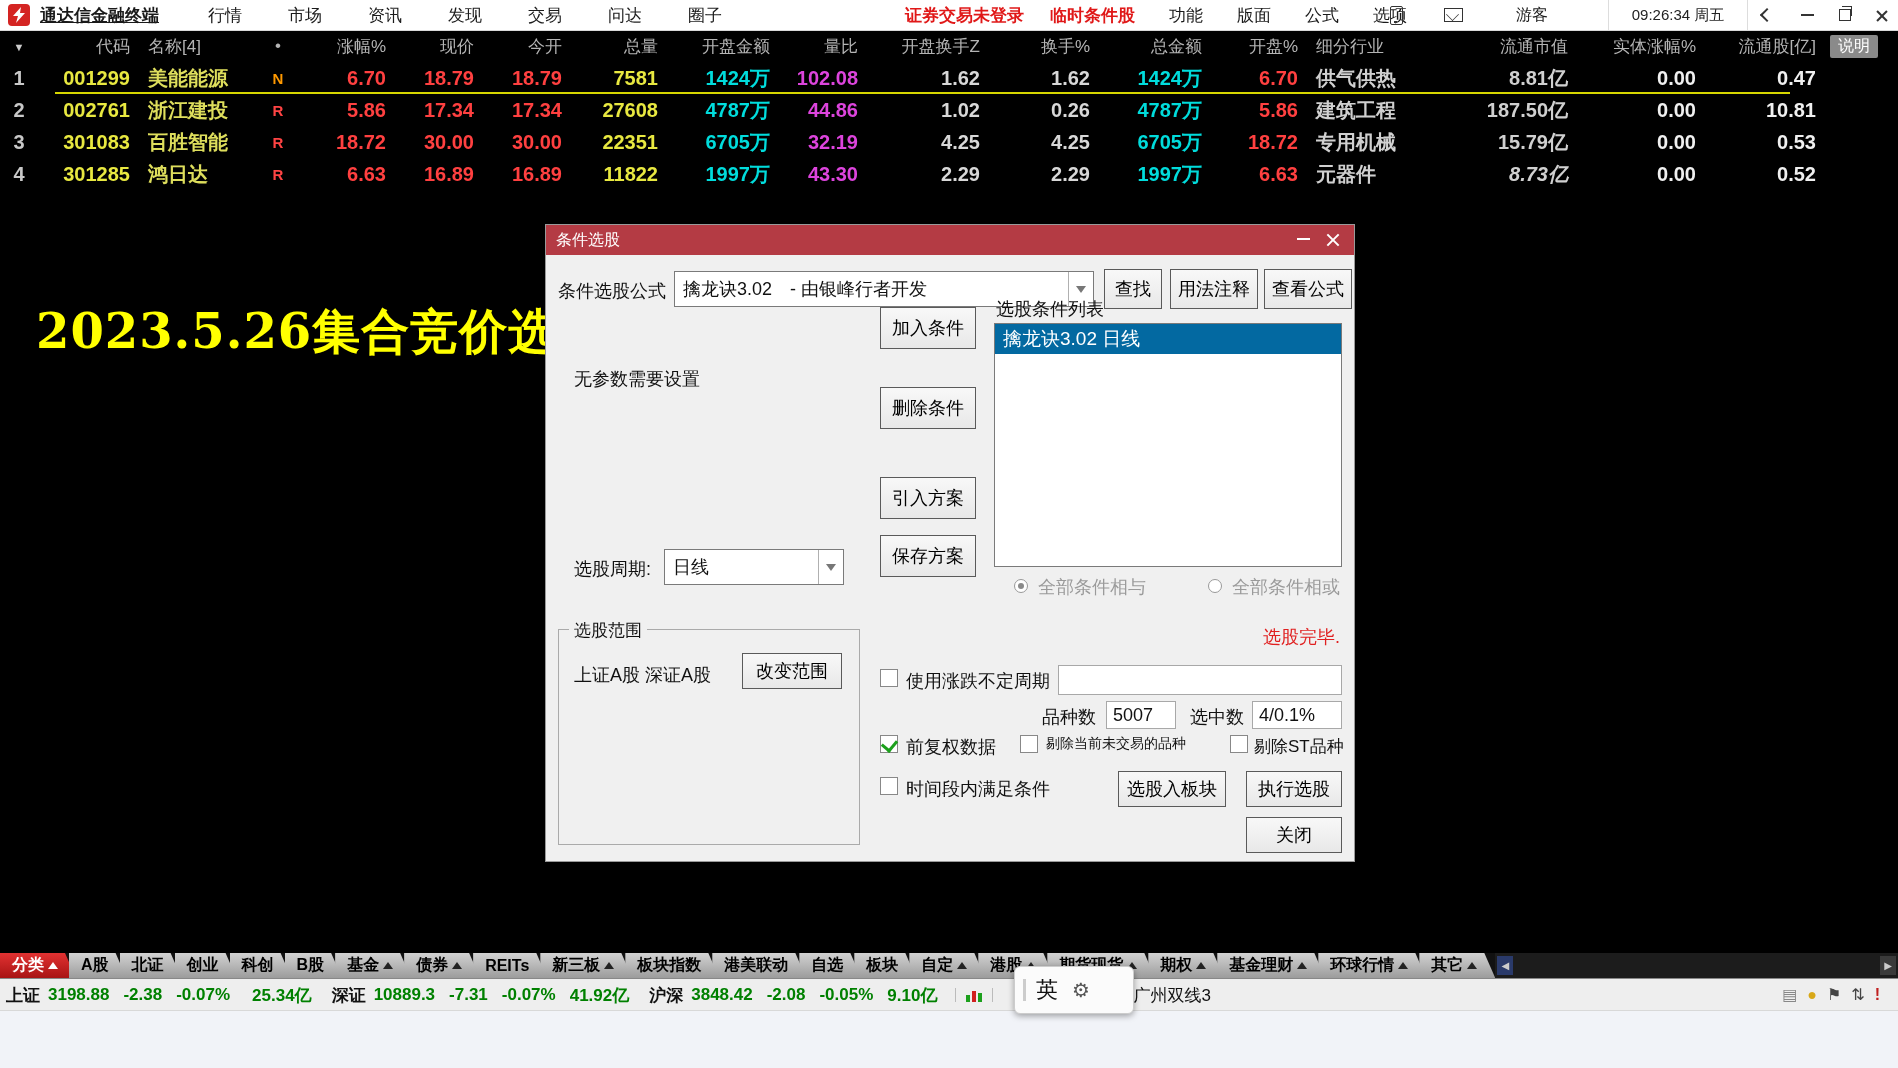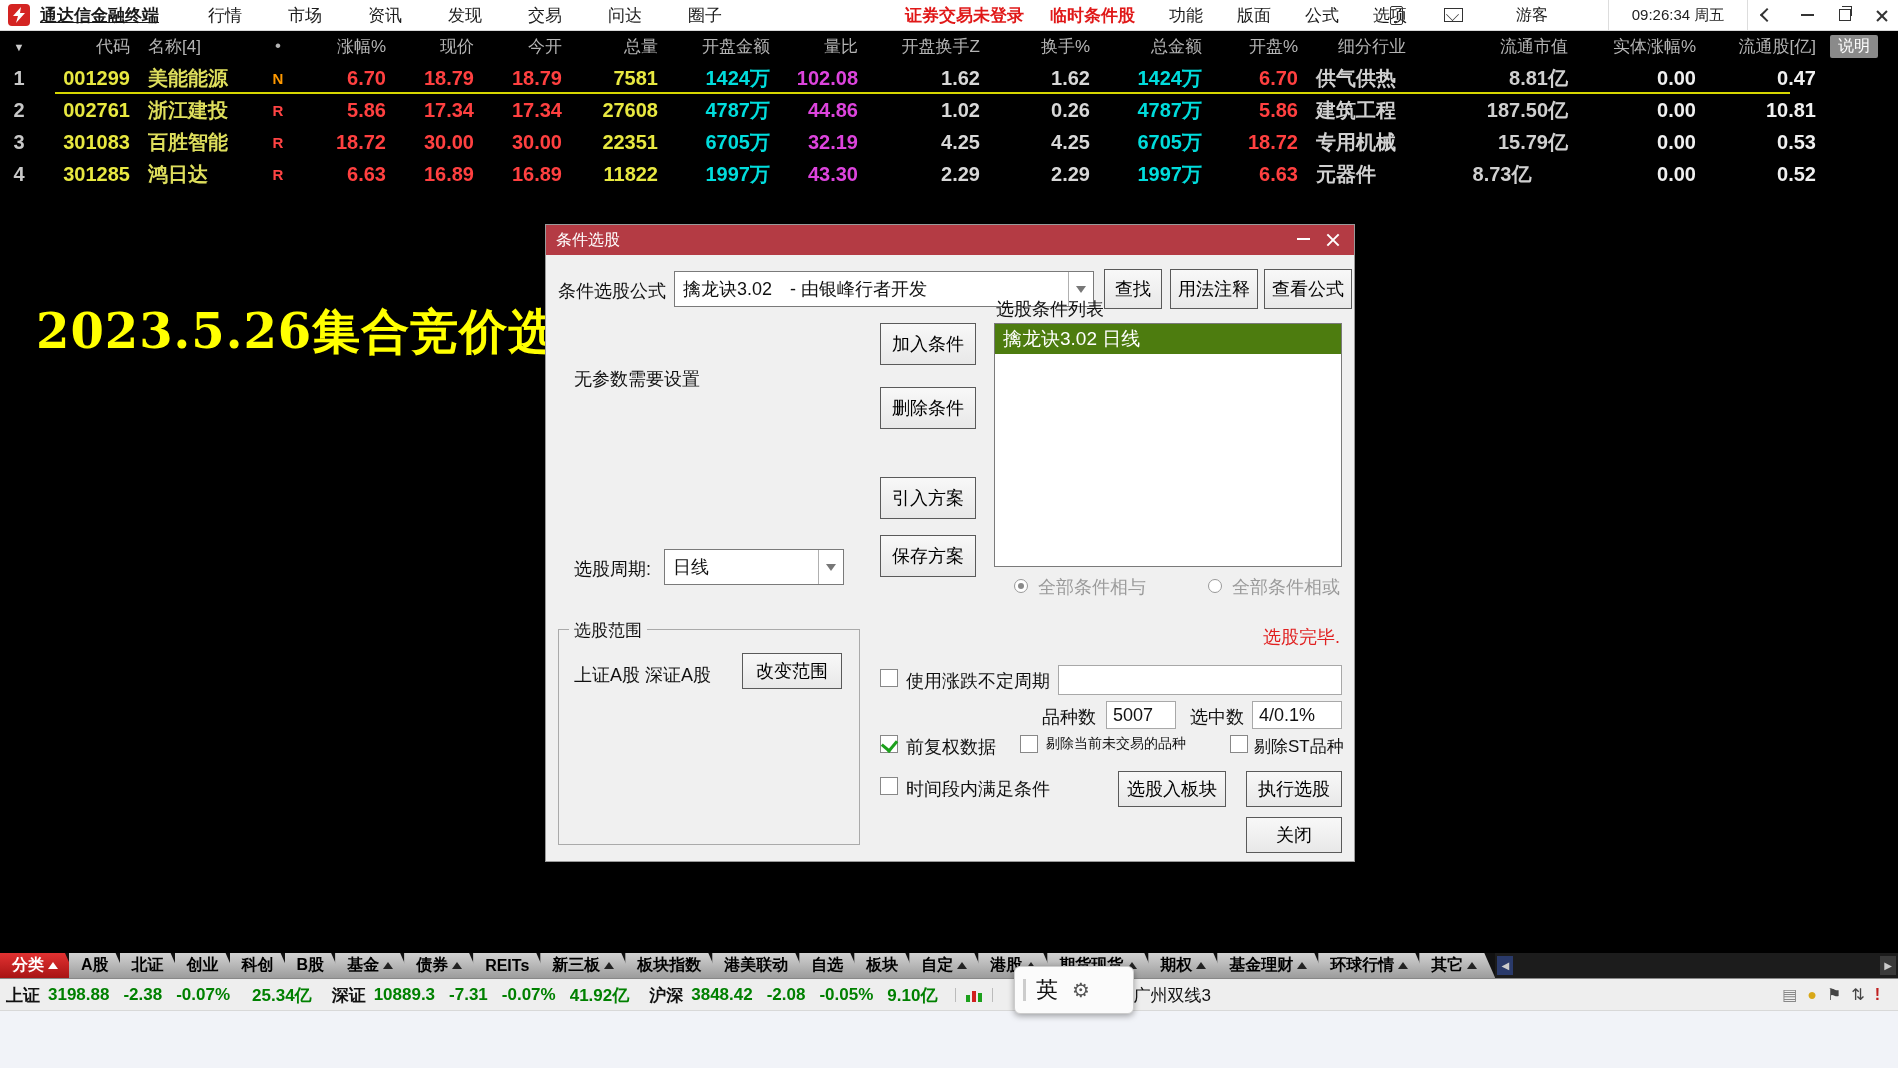--- a/index.html
+++ b/index.html
@@ -57,21 +57,21 @@
   .dlbl{position:absolute;font-size:18px;color:#111;white-space:nowrap;}
   .combo{position:absolute;background:#fff;border:1px solid #7a7a7a;box-sizing:border-box;display:flex;align-items:center;font-size:18px;color:#111;}
   .combo .ctext{flex:1;padding-left:8px;white-space:nowrap;overflow:hidden;}
   .combo .carr{width:24px;height:100%;border-left:1px solid #b0b0b0;display:flex;align-items:center;justify-content:center;}
   .tri-down{width:0;height:0;border-left:5px solid transparent;border-right:5px solid transparent;border-top:7px solid #777;}
   .dbtn{position:absolute;background:linear-gradient(#f8f8f8,#e8e8e8);border:1px solid #5a5a5a;box-sizing:border-box;
         display:flex;align-items:center;justify-content:center;font-size:18px;color:#000;cursor:default;}
   .groupbox{position:absolute;border:1px solid #aaaaaa;box-sizing:border-box;}
   .grouplabel{position:absolute;top:-11px;left:10px;background:#f0f0f0;padding:0 5px;font-size:17px;color:#111;}
   #listbox{position:absolute;left:448px;top:98px;width:348px;height:244px;background:#fff;border:1px solid #7a7a7a;box-sizing:border-box;}
-  .list-sel{height:30px;background:#4d7c0f;color:#fff;font-size:19px;display:flex;align-items:center;padding-left:8px;}
+  .list-sel{height:30px;background:#0369a1;color:#fff;font-size:19px;display:flex;align-items:center;padding-left:8px;}
   .radio{position:absolute;width:14px;height:14px;border:1px solid #999;border-radius:50%;background:#fff;box-sizing:border-box;}
   .radio.checked:after{content:"";position:absolute;left:3px;top:3px;width:6px;height:6px;border-radius:50%;background:#8a8a8a;}
   .cb{position:absolute;width:18px;height:18px;background:#fff;border:1px solid #888;box-sizing:border-box;}
   .cb.checked:after{content:"";position:absolute;left:3px;top:1px;width:8px;height:11px;border-right:3px solid #1ca01c;border-bottom:3px solid #1ca01c;transform:rotate(40deg);}
   .field{position:absolute;background:#fff;border:1px solid #a8a8a8;box-sizing:border-box;font-size:18px;color:#111;display:flex;align-items:center;padding-left:6px;}
   .graylbl{color:#9a9a9a;}
   #doneText{position:absolute;right:14px;top:400px;color:#e02020;font-size:18px;}
   
   #tabbar{left:0;top:953px;width:1898px;height:25px;background:#111;display:flex;align-items:stretch;}
   .tab{flex:none;display:flex;align-items:center;gap:4px;padding:0 18px 0 12px;margin-right:-7px;
@@ -159,21 +159,21 @@
     <div class="cell" style="width: 86px; text-align: right;">涨幅%</div>
     <div class="cell" style="width: 88px; text-align: right;">现价</div>
     <div class="cell" style="width: 88px; text-align: right;">今开</div>
     <div class="cell" style="width: 96px; text-align: right;">总量</div>
     <div class="cell" style="width: 112px; text-align: right;">开盘金额</div>
     <div class="cell" style="width: 88px; text-align: right;">量比</div>
     <div class="cell" style="width: 122px; text-align: right;">开盘换手Z</div>
     <div class="cell" style="width: 110px; text-align: right;">换手%</div>
     <div class="cell" style="width: 112px; text-align: right;">总金额</div>
     <div class="cell" style="width: 96px; text-align: right;">开盘%</div>
-    <div class="cell left" style="width: 130px; text-align: center;">细分行业</div>
+    <div class="cell left" style="width: 130px; text-align: left;">细分行业</div>
     <div class="cell" style="width: 140px; text-align: right;">流通市值</div>
     <div class="cell" style="width: 128px; text-align: right;">实体涨幅%</div>
     <div class="cell" style="width: 120px; text-align: right;">流通股[亿]</div>
     <span class="note-badge">说明</span>
   </div>
 <div id="tableBody" class="abs">
     <div class="trow">
       <div class="cell" style="width: 38px; text-align: center; color: rgb(200, 200, 200);">1</div>
       <div class="cell" style="width: 96px; text-align: right; color: rgb(232, 232, 64);">001299</div>
       <div class="cell left" style="width: 118px; text-align: left; color: rgb(222, 222, 92);">美能能源</div>
@@ -242,21 +242,21 @@
       <div class="cell" style="width: 88px; text-align: right; color: rgb(255, 64, 64);">16.89</div>
       <div class="cell" style="width: 88px; text-align: right; color: rgb(255, 64, 64);">16.89</div>
       <div class="cell" style="width: 96px; text-align: right; color: rgb(232, 232, 64);">11822</div>
       <div class="cell" style="width: 112px; text-align: right; color: rgb(0, 220, 220);">1997万</div>
       <div class="cell" style="width: 88px; text-align: right; color: rgb(221, 68, 221);">43.30</div>
       <div class="cell" style="width: 122px; text-align: right; color: rgb(216, 216, 216);">2.29</div>
       <div class="cell" style="width: 110px; text-align: right; color: rgb(216, 216, 216);">2.29</div>
       <div class="cell" style="width: 112px; text-align: right; color: rgb(0, 220, 220);">1997万</div>
       <div class="cell" style="width: 96px; text-align: right; color: rgb(255, 64, 64);">6.63</div>
       <div class="cell left" style="width: 130px; text-align: left; color: rgb(208, 208, 208);">元器件</div>
-      <div class="cell" style="width: 140px; text-align: center; color: rgb(208, 208, 208);">8.73亿</div>
+      <div class="cell" style="width: 140px; text-align: right; color: rgb(208, 208, 208); font-style: italic;">8.73亿</div>
       <div class="cell" style="width: 128px; text-align: right; color: rgb(240, 240, 240);">0.00</div>
       <div class="cell" style="width: 120px; text-align: right; color: rgb(240, 240, 240);">0.52</div>
     </div>
   </div>
 <div id="selLine" class="abs"></div>
 
 <div id="annotation" class="abs">2023.5.26集合竞价选出</div>
 
 <div id="dialog" class="abs">
   <div id="dlgTitle">
@@ -284,21 +284,21 @@
         <i class="tri-down"></i>
       </span>
   </div>
 
   <div class="groupbox" style="left:12px;top:404px;width:302px;height:216px;">
     <span class="grouplabel">选股范围</span>
   </div>
   <div class="dlbl" style="left:28px;top:438px;">上证A股 深证A股</div>
   <div class="dbtn" style="left:196px;top:428px;width:100px;height:36px;">改变范围</div>
 
-  <div class="dbtn" style="left:334px;top:98px;width:96px;height:42px;">加入条件</div>
+  <div class="dbtn" style="left:334px;top:82px;width:96px;height:42px;">加入条件</div>
   <div class="dbtn" style="left:334px;top:162px;width:96px;height:42px;">删除条件</div>
   <div class="dbtn" style="left:334px;top:252px;width:96px;height:42px;">引入方案</div>
   <div class="dbtn" style="left:334px;top:310px;width:96px;height:42px;">保存方案</div>
 
   <div class="dlbl" style="left:450px;top:72px;">选股条件列表</div>
   <div id="listbox">
     <div class="list-sel">擒龙诀3.02  日线</div>
   </div>
 
   <span class="radio checked" style="left:468px;top:354px;"></span>

